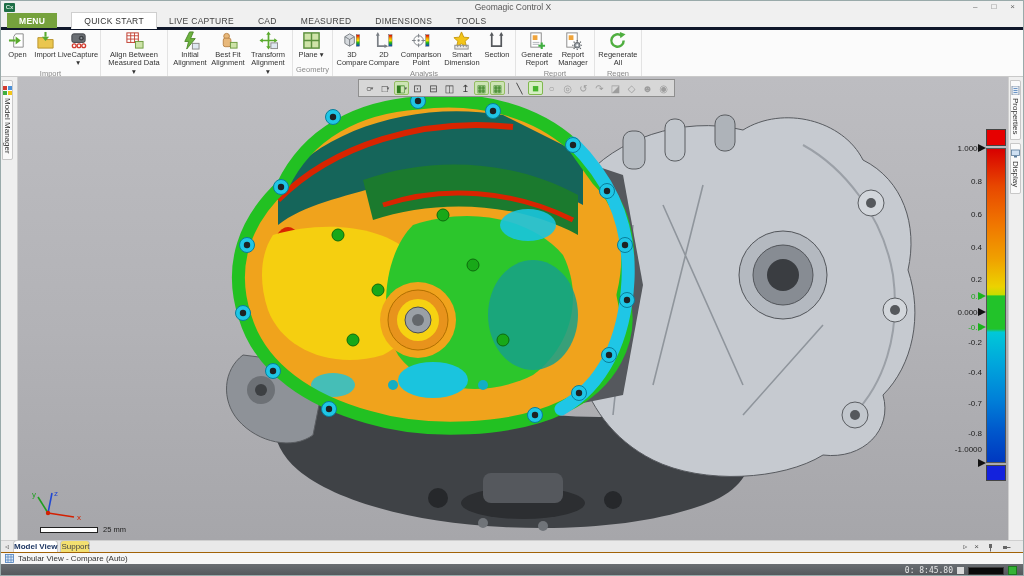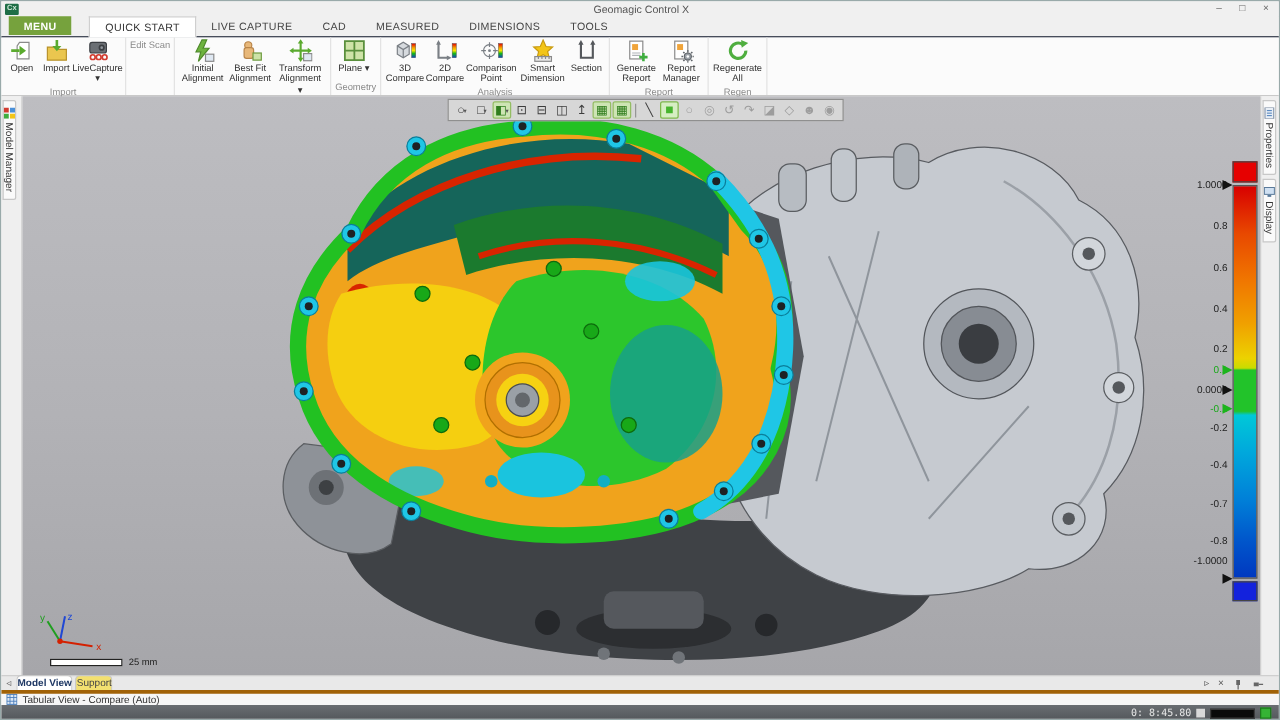--- a/index.html
+++ b/index.html
@@ -7,21 +7,21 @@
   #app{position:relative;width:1024px;height:576px;background:#f0f0f0;overflow:hidden;border:1px solid #9aa;}
 
   
   .titlebar{position:absolute;left:0;top:0;width:1024px;height:12px;background:#f0f0f0;display:flex;align-items:center;}
   .logo{width:11px;height:9px;margin-left:3px;background:#1e6e46;color:#cfe8d8;font-size:6px;line-height:9px;text-align:center;font-weight:bold;border-radius:1px;}
   .win-title{position:absolute;left:0;right:0;text-align:center;font-size:8.5px;color:#555;}
   .win-controls{margin-left:auto;display:flex;gap:14px;padding-right:10px;z-index:2;}
   .win-controls span{font-size:8px;color:#666;line-height:12px;cursor:default;}
 
   
-  .tabrow{position:absolute;left:0;top:12px;width:1024px;height:17px;background:#f0f0f0;border-bottom:1px solid #0f172a;display:flex;align-items:flex-start;padding-left:6px;}
+  .tabrow{position:absolute;left:0;top:12px;width:1024px;height:17px;background:#f0f0f0;border-bottom:3px solid #0f172a;display:flex;align-items:center;padding-left:6px;}
   .rtab{font-size:8.5px;color:#444;padding:3px 12px 2px;letter-spacing:.3px;}
   .rtab.menu-green{background:#76a23d;color:#fff;font-weight:bold;margin-right:14px;}
   .rtab.active{background:#fff;border:1px solid #cfcfcf;border-bottom:1px solid #fff;color:#333;}
 
   
   .ribbon{position:absolute;left:0;top:29px;width:1024px;height:47px;background:#fbfbfb;border-bottom:1px solid #c9c9c9;display:flex;}
   .rgroup{display:flex;flex-direction:column;border-right:1px solid #e3e3e3;padding:0 3px;}
   .rbuttons{display:flex;align-items:flex-start;flex:1;}
   .rbtn{display:flex;flex-direction:column;align-items:center;padding:1px 2px 0;cursor:default;}
   .rbtn svg{width:19px;height:19px;flex:none;}
@@ -66,21 +66,21 @@
 
   
   .btabrow{position:absolute;left:0;top:539px;width:1024px;height:12px;background:#e9e9e9;border-top:1px solid #cfcfcf;display:flex;align-items:flex-end;padding-left:4px;}
   .bchevron{font-size:8px;color:#666;margin:0 4px 1px 0;}
   .btab{font-size:8px;font-weight:bold;color:#1f3864;background:#fff;border:1px solid #c8c8c8;border-bottom:none;padding:1px 0 1px;border-radius:4px 4px 0 0;}
   .btab.support{background:#f3e070;color:#444;font-weight:normal;margin-left:2px;}
   .btab-icons{margin-left:auto;display:flex;align-items:center;gap:7px;padding-right:14px;}
   .btab-icons .gi{font-size:8px;color:#555;line-height:10px;}
   .btab-icons svg{width:9px;height:9px;}
 
-  .statusrow{position:absolute;left:0;top:551px;width:1024px;height:12px;background:#f6f6f6;border-top:3px solid #a16207;display:flex;align-items:center;gap:4px;padding-left:4px;}
+  .statusrow{position:absolute;left:0;top:551px;width:1024px;height:12px;background:#f6f6f6;border-top:1px solid #a16207;display:flex;align-items:center;gap:4px;padding-left:4px;}
   .statusrow svg{width:9px;height:9px;}
   .statusrow .txt{font-size:8px;color:#333;}
 
   .darkstrip{position:absolute;left:0;top:563px;width:1024px;height:13px;background:linear-gradient(#6a6e72,#515559);display:flex;align-items:center;justify-content:flex-end;gap:4px;padding-right:8px;}
   .timer{font-size:8px;color:#e8e8e8;font-family:"DejaVu Sans Mono",monospace;}
   .meter-sq{width:7px;height:7px;background:#d9d9d9;}
   .meter-box{width:36px;height:8px;background:#0a0a0a;border:1px solid #3a3a3a;}
   .rec-btn{width:9px;height:9px;background:#35b335;border:1px solid #1d7a1d;}
 </style>
 </head>
@@ -149,20 +149,30 @@
               <circle cx="10.5" cy="15.5" r="2" fill="none" stroke="#d23b2f" stroke-width="1.4"></circle>
               <circle cx="15.5" cy="15.5" r="2" fill="none" stroke="#d23b2f" stroke-width="1.4"></circle>
             </svg>
           <span class="rlabel">LiveCapture ▾</span>
         </div>
       </div>
       <div class="rgroup-label">Import</div>
     </div>
 
     <div class="rgroup">
+      <div class="rbuttons">
+        <div class="rbtn" style="width:60px">
+          <svg viewBox="0 0 20 20">
+              <rect x="2" y="2" width="12" height="10" fill="#fff" stroke="#c0392b"></rect>
+              <path d="M2,5 h12 M2,8.5 h12 M6,2 v10 M10,2 v10" stroke="#c0392b" stroke-width=".9" fill="none"></path>
+              <rect x="11" y="11" width="8" height="7" fill="#cde3a8" stroke="#6d9b3f"></rect>
+            </svg>
+          <span class="rlabel">Align Between Measured Data ▾</span>
+        </div>
+      </div>
       <div class="rgroup-label">Edit Scan</div>
     </div>
 
     <div class="rgroup">
       <div class="rbuttons">
         <div class="rbtn" style="width:38px">
           <svg viewBox="0 0 20 20">
               <polygon points="9,1 4,11 8,11 6,19 15,8 10,8 13,1" fill="#6db33f" stroke="#4e8a2a"></polygon>
               <rect x="12" y="13" width="7" height="6" fill="#dfe8f2" stroke="#8a8a8a"></rect>
             </svg>

